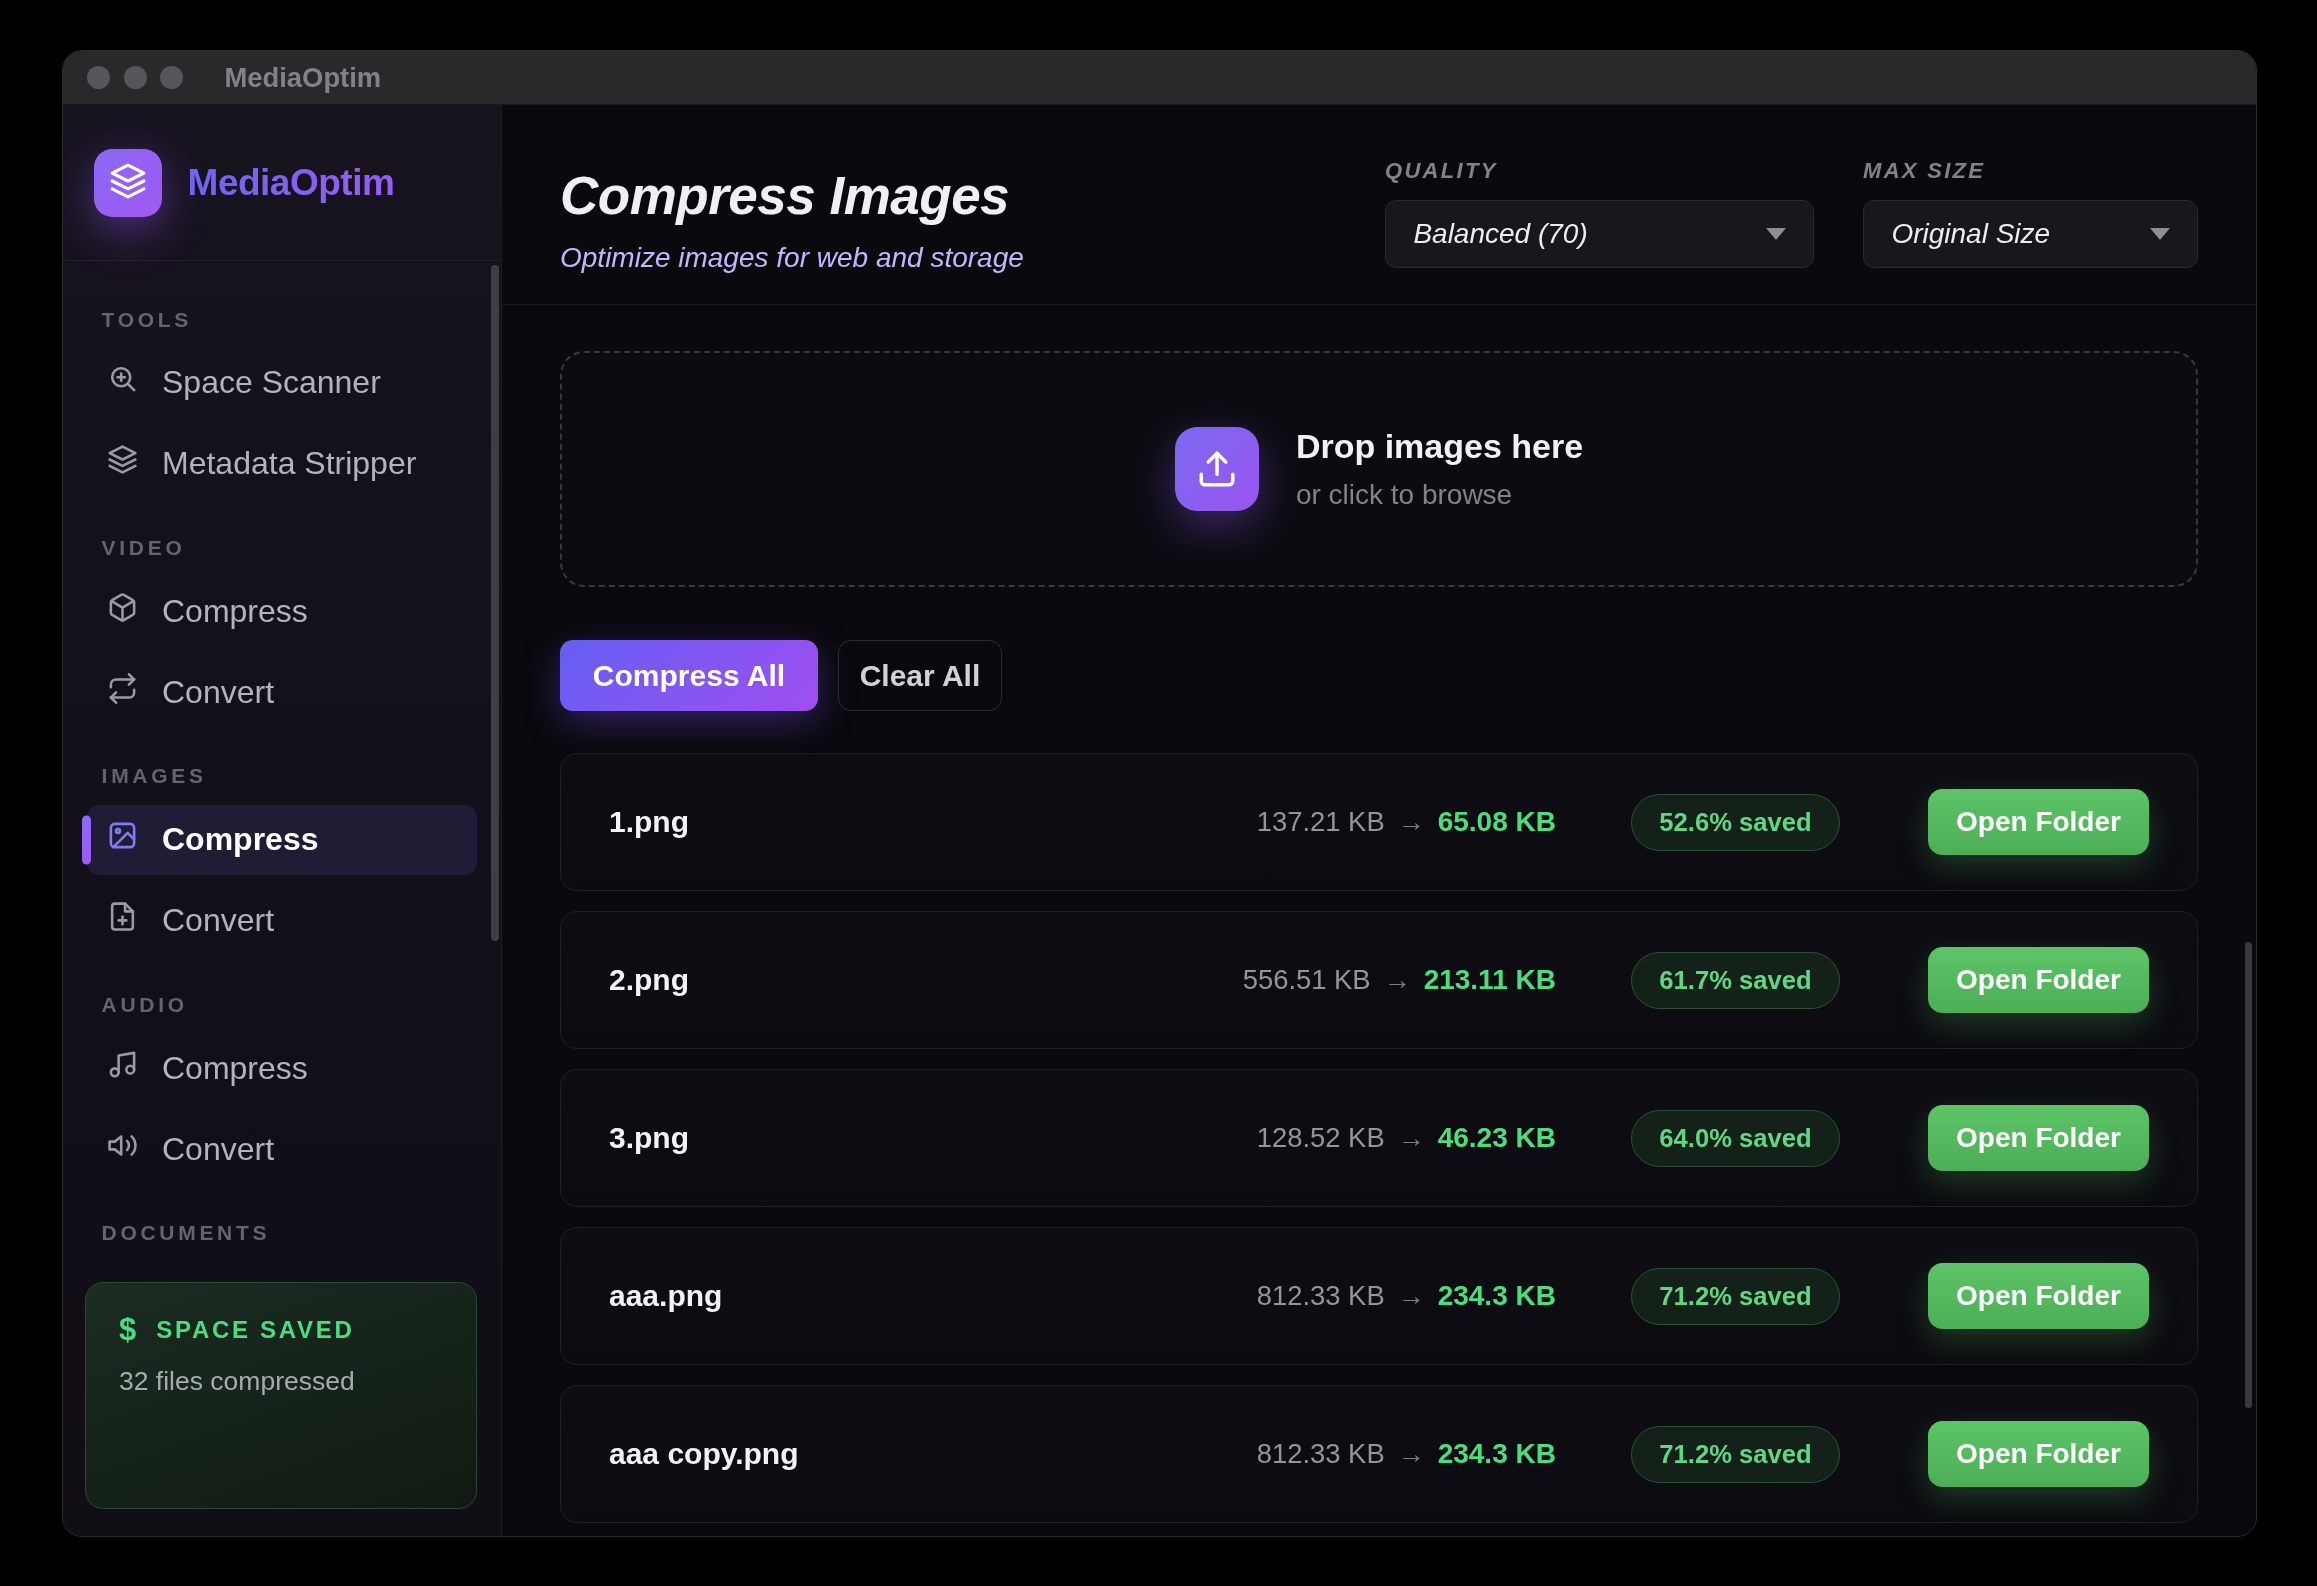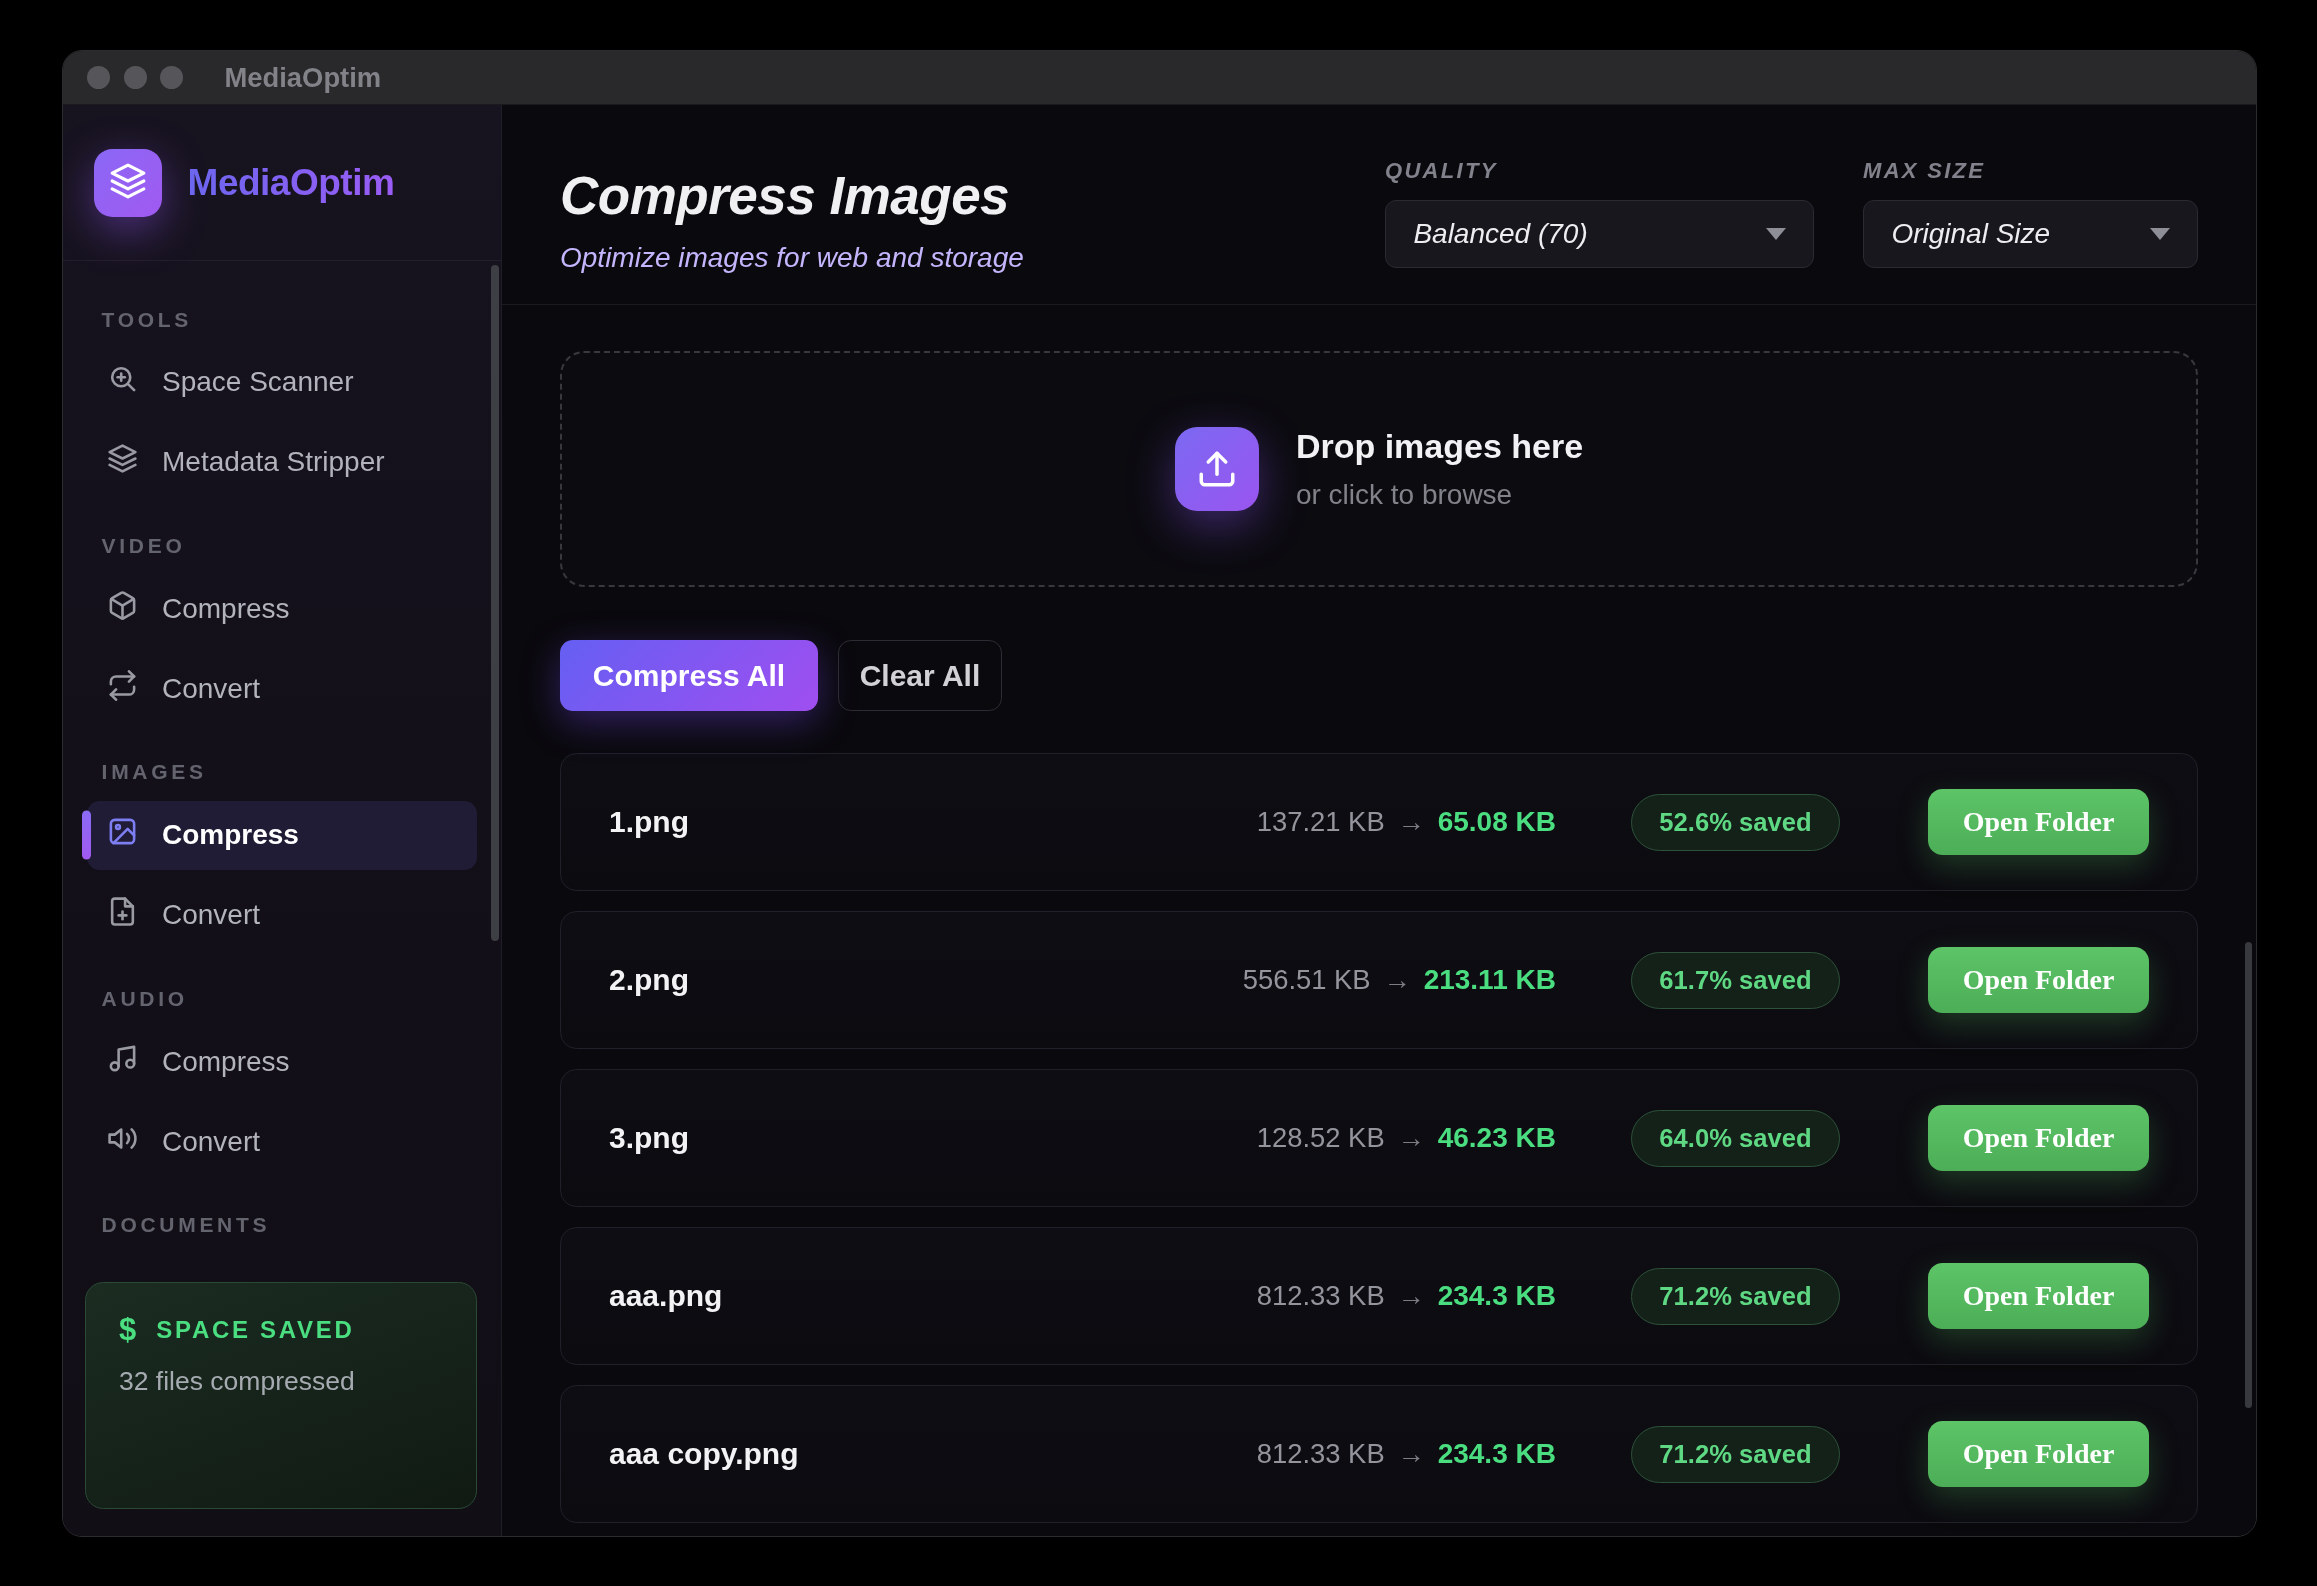--- a/index.html
+++ b/index.html
@@ -45,21 +45,21 @@
   }
   .nav{padding:25.6px 24px 0;}
   .sec-label{
     font-size:21px;font-weight:700;letter-spacing:3.7px;color:#64646e;
     margin:37px 0 16.4px 14.6px;
   }
   .sec-label.first{margin-top:21px;}
   .nav-item{
     position:relative;display:flex;align-items:center;gap:24px;
     padding:15.5px 20px;border-radius:12.8px;margin-bottom:11px;
-    font-size:28px;font-weight:500;color:#b3b3bb;cursor:default;
+    font-size:32px;font-weight:500;color:#b3b3bb;cursor:default;
   }
   .nav-item svg{width:31px;height:31px;stroke:#9a9aa3;flex:0 0 31px;}
   .nav-item.active{background:#201c36;color:#ffffff;font-weight:700;}
   .nav-item.active svg{stroke:#7d7ef2;}
   .nav-item.active::before{
     content:"";position:absolute;left:-5.5px;top:50%;transform:translateY(-50%);
     width:9.1px;height:49px;border-radius:7.3px;
     background:linear-gradient(180deg,#8a6bf5,#a159f1);
   }
   .side-scroll{
@@ -135,21 +135,21 @@
   .f-after{font-size:28px;font-weight:700;color:#4ade80;}
   .f-badge{
     margin-left:75px;min-width:193px;height:57px;border-radius:29px;
     background:#132119;border:1.8px solid #2d5139;box-sizing:border-box;
     display:flex;align-items:center;justify-content:center;
     font-size:25.6px;font-weight:600;color:#5fd883;padding:0 27.4px;
   }
   .f-btn{
     margin-left:88px;width:221px;height:66px;border-radius:14.6px;border:none;
     background:linear-gradient(180deg,#5dc467,#4cae57);
-    color:#fff;font-size:28px;font-weight:700;font-family:Liberation Serif, serif;
+    color:#fff;font-size:28px;font-weight:700;font-family:Liberation Sans, sans-serif;
     box-shadow:0 11px 31px rgba(86,197,100,.25);cursor:pointer;flex:0 0 221px;
   }
   .main-scroll{
     position:absolute;right:3.7px;top:637px;width:7.3px;height:466px;
     border-radius:3.7px;background:#38383f;
   }
   svg{fill:none;stroke-width:2;stroke-linecap:round;stroke-linejoin:round;}
 </style>
 </head>
 <body>

